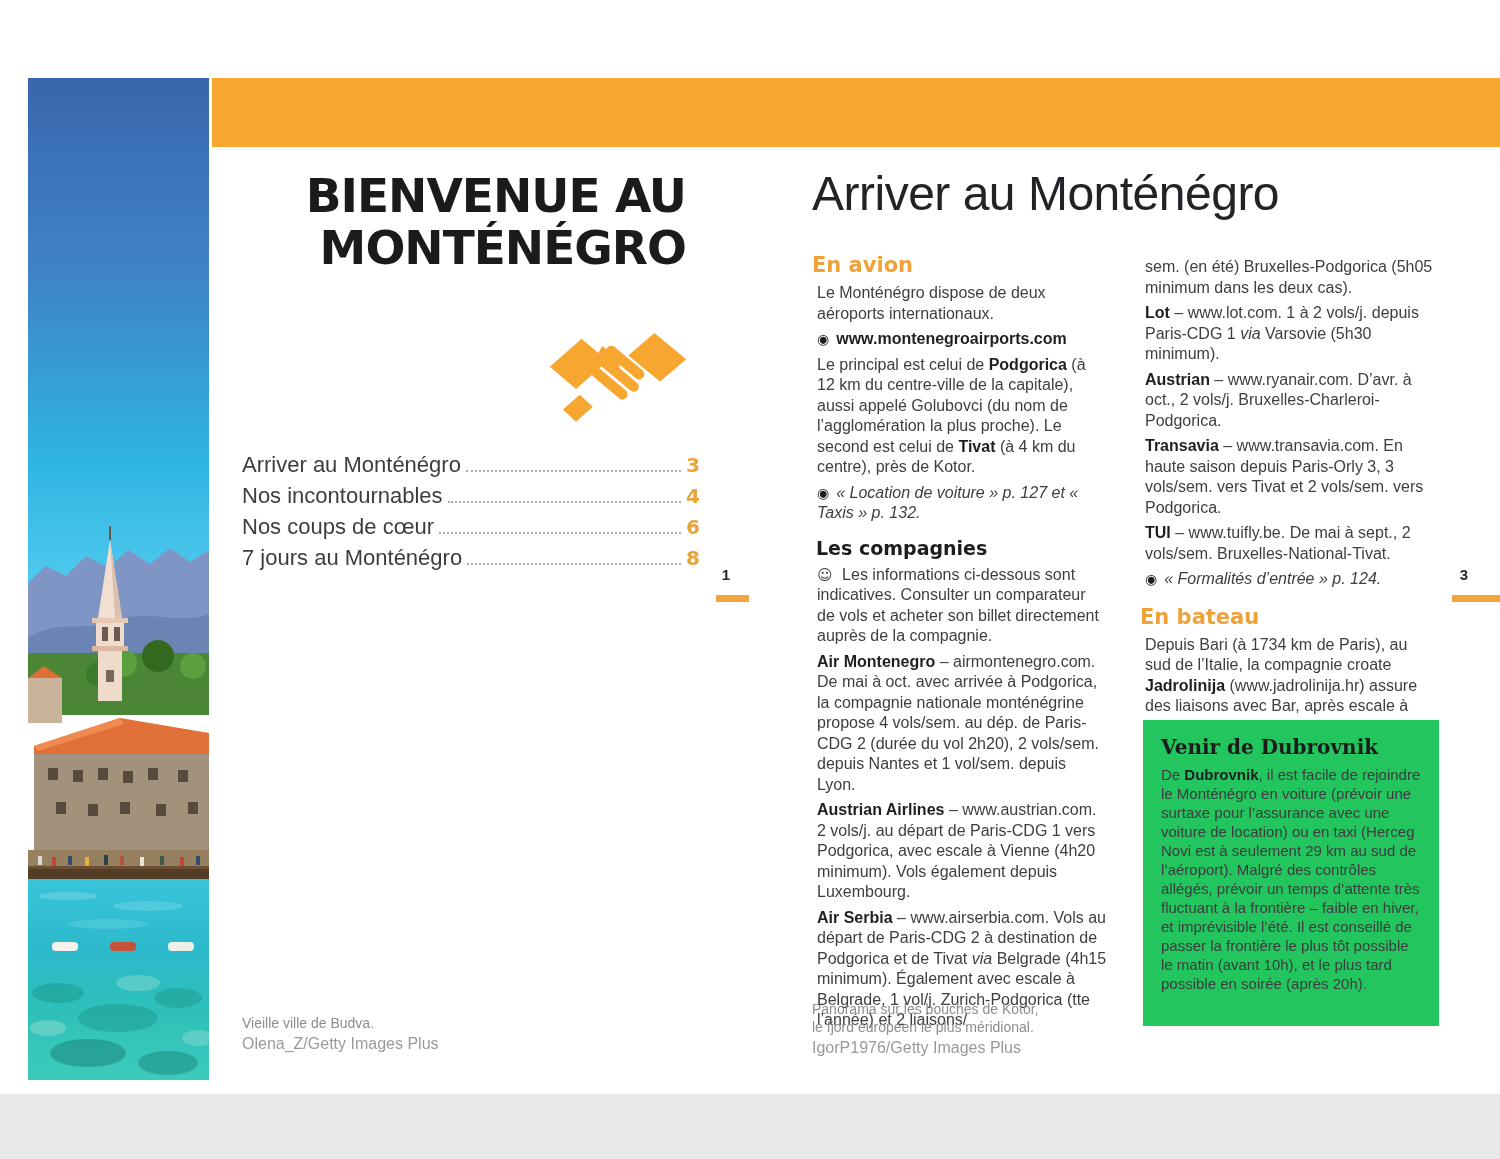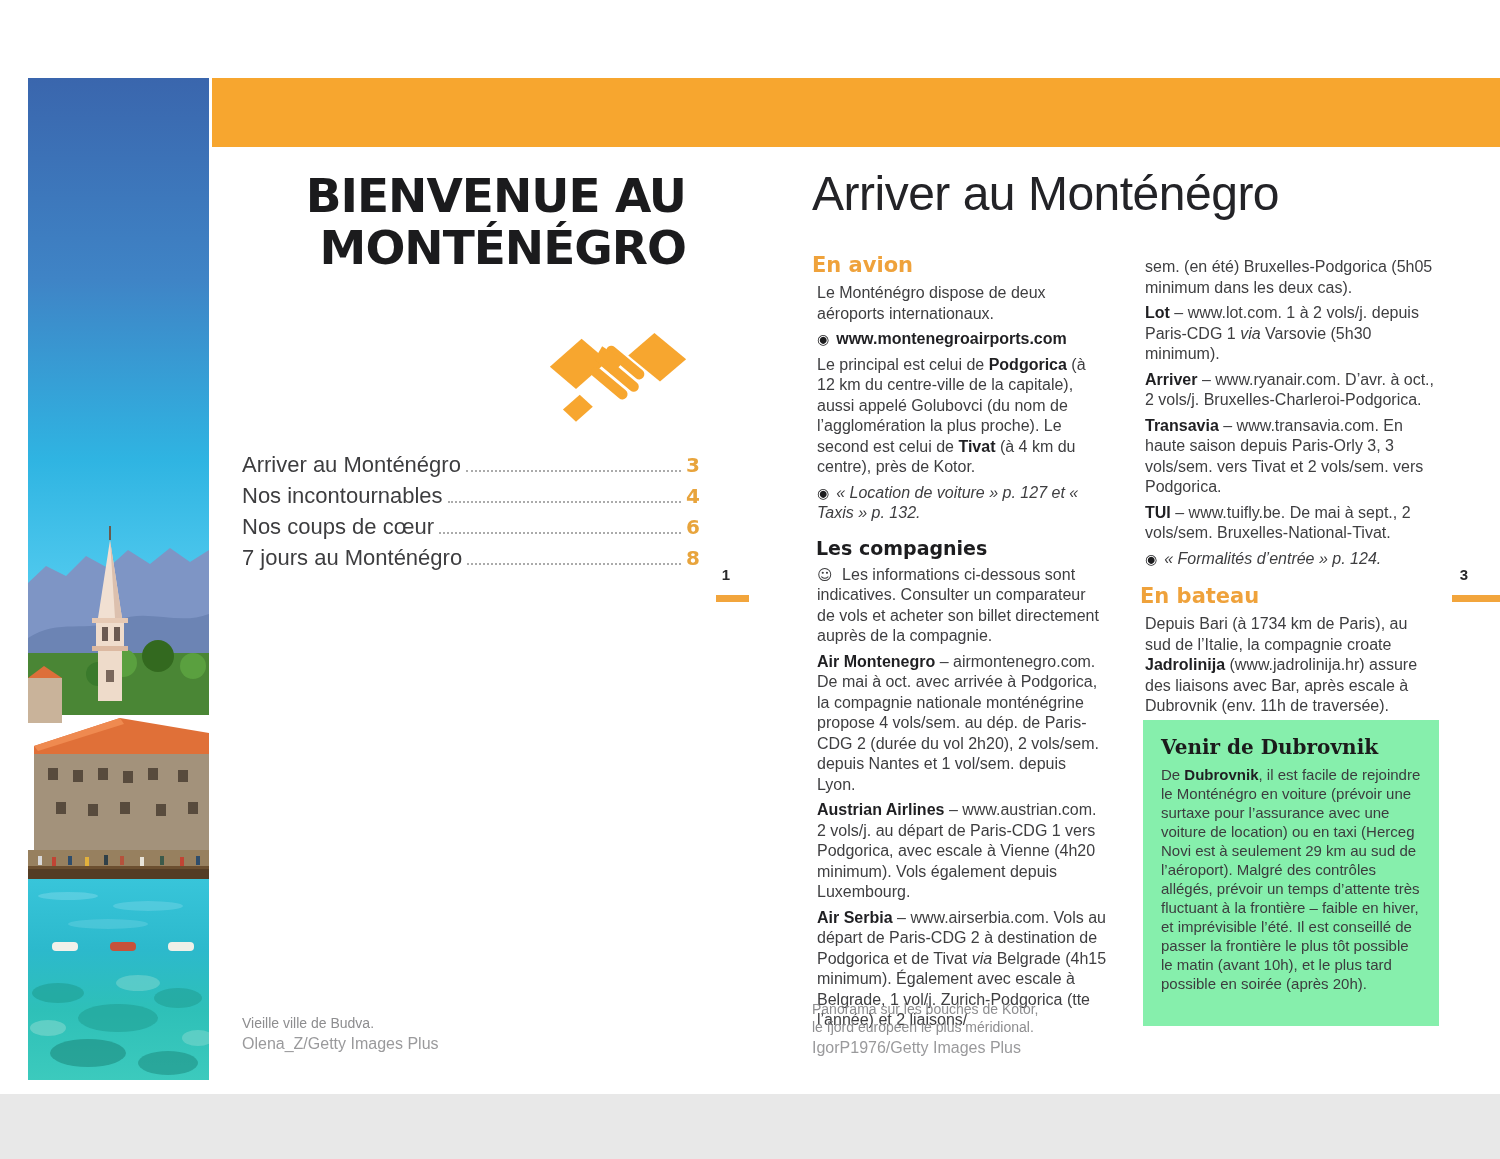--- a/index.html
+++ b/index.html
@@ -54,21 +54,21 @@
     font-family:"DejaVu Sans",sans-serif;font-weight:bold;
     font-size:19px;line-height:24px;color:#1d1d1f;margin:12px 4px 4px;
   }
   .col .h-orange:first-child{margin-top:0;}
   .inline-icon{font-family:"DejaVu Sans",sans-serif;}
   .icon-cross_reference{font-size:14px;margin-right:7px;color:#1d1d1f;font-weight:bold;}
   .icon-comment{font-size:15px;margin-right:5px;color:#3a3a3c;}
   
   .dub-box{
     position:absolute;left:1143px;top:720px;width:296px;min-height:306px;
-    background:#86efac;box-sizing:border-box;padding:15px 18px 16px;
+    background:#22c55e;box-sizing:border-box;padding:15px 18px 16px;
   }
   .box-title{
     font-family:"DejaVu Serif","Liberation Serif",serif;font-weight:bold;
     font-size:20px;color:#1b1b1b;margin:0 0 6px;
   }
   .box-body{font-size:15px;line-height:19px;color:#3c3c3e;}
 </style>
 </head>
 <body>
 
@@ -224,21 +224,21 @@
       <p class="bp"><span class="inline-icon icon-cross_reference">◉</span><span class="i">« Location de voiture » p. 127 et « Taxis » p. 132.</span></p>
       <div class="h-black">Les compagnies</div>
       <p class="bp"><span class="inline-icon icon-comment">☺</span><span> Les informations ci-dessous sont indicatives. Consulter un comparateur de vols et acheter son billet directement auprès de la compagnie.</span></p>
       <p class="bp"><span class="b">Air Montenegro</span><span> – airmontenegro.com. De mai à oct. avec arrivée à Podgorica, la compagnie nationale monténégrine propose 4 vols/sem. au dép. de Paris-CDG 2 (durée du vol 2h20), 2 vols/sem. depuis Nantes et 1 vol/sem. depuis Lyon.</span></p>
       <p class="bp"><span class="b">Austrian Airlines</span><span> – www.austrian.com. 2 vols/j. au départ de Paris-CDG 1 vers Podgorica, avec escale à Vienne (4h20 minimum). Vols également depuis Luxembourg.</span></p>
       <p class="bp"><span class="b">Air Serbia</span><span> – www.airserbia.com. Vols au départ de Paris-CDG 2 à destination de Podgorica et de Tivat </span><span class="i">via</span><span> Belgrade (4h15 minimum). Également avec escale à Belgrade, 1 vol/j. Zurich-Podgorica (tte l’année) et 2 liaisons/</span></p>
     </div>
   <div class="col col2">
       <p class="bp"><span>sem. (en été) Bruxelles-Podgorica (5h05 minimum dans les deux cas).</span></p>
       <p class="bp"><span class="b">Lot</span><span> – www.lot.com. 1 à 2 vols/j. depuis Paris-CDG 1 </span><span class="i">via</span><span> Varsovie (5h30 minimum).</span></p>
-      <p class="bp"><span class="b">Arriver</span><span> – www.ryanair.com. D’avr. à oct., 2 vols/j. Bruxelles-Charleroi-Podgorica.</span></p>
+      <p class="bp"><span class="b">Austrian</span><span> – www.ryanair.com. D’avr. à oct., 2 vols/j. Bruxelles-Charleroi-Podgorica.</span></p>
       <p class="bp"><span class="b">Transavia</span><span> – www.transavia.com. En haute saison depuis Paris-Orly 3, 3 vols/sem. vers Tivat et 2 vols/sem. vers Podgorica.</span></p>
       <p class="bp"><span class="b">TUI</span><span> – www.tuifly.be. De mai à sept., 2 vols/sem. Bruxelles-National-Tivat.</span></p>
       <p class="bp"><span class="inline-icon icon-cross_reference">◉</span><span class="i">« Formalités d’entrée » p. 124.</span></p>
       <div class="h-orange">En bateau</div>
       <p class="bp"><span>Depuis Bari (à 1734 km de Paris), au sud de l’Italie, la compagnie croate </span><span class="b">Jadrolinija</span><span> (www.jadrolinija.hr) assure des liaisons avec Bar, après escale à Dubrovnik (env. 11h de traversée).</span></p>
     </div>
 
   <div class="dub-box">
     <div class="box-title">Venir de Dubrovnik</div>
     <div class="box-body"><span>De </span><span class="b">Dubrovnik</span><span>, il est facile de rejoindre le Monténégro en voiture (prévoir une surtaxe pour l’assurance avec une voiture de location) ou en taxi (Herceg Novi est à seulement 29 km au sud de l’aéroport). Malgré des contrôles allégés, prévoir un temps d’attente très fluctuant à la frontière – faible en hiver, et imprévisible l’été. Il est conseillé de passer la frontière le plus tôt possible le matin (avant 10h), et le plus tard possible en soirée (après 20h).</span></div>

